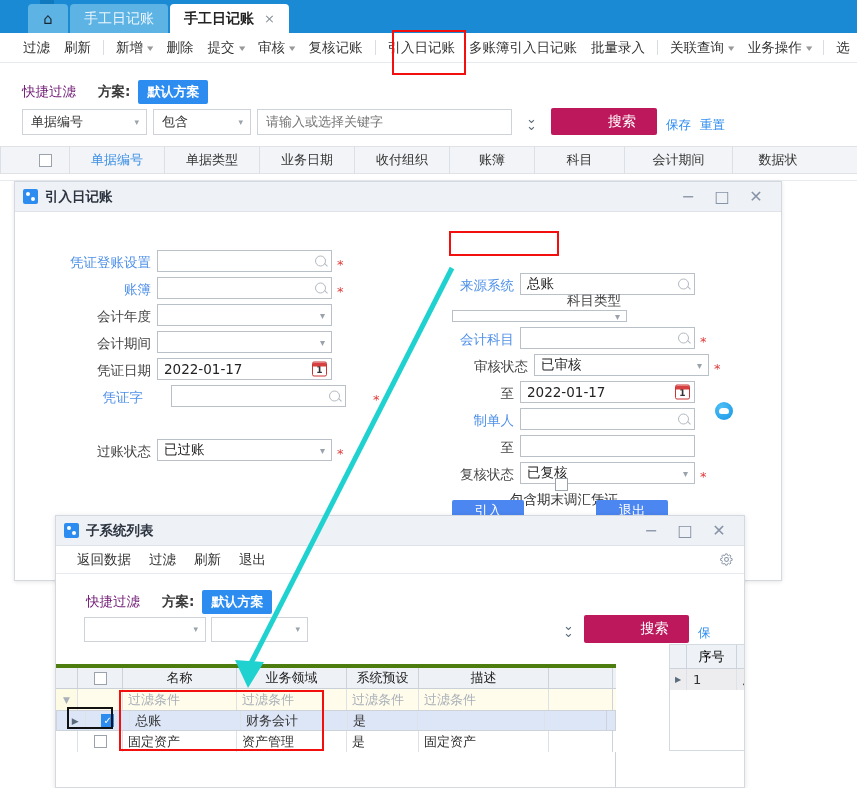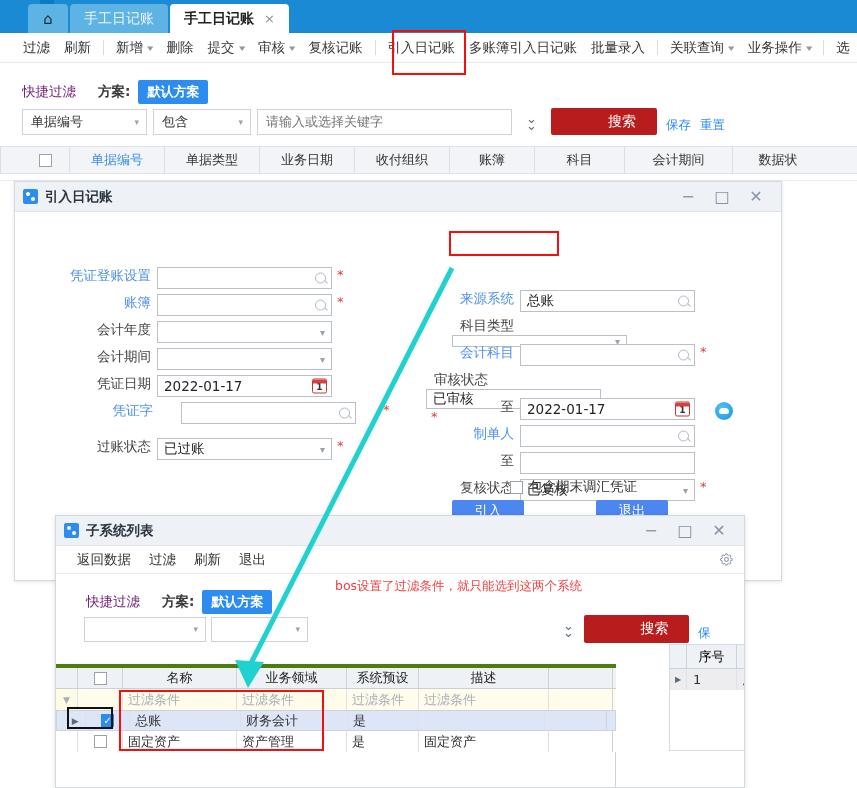--- a/index.html
+++ b/index.html
@@ -59,21 +59,21 @@
     display:flex; align-items:center; padding:0 8px; position:relative;
   }
   .sel .arr { position:absolute; right:7px; top:50%; transform:translateY(-50%); font-size:9px; color:#9aa3ab; }
   .txtin {
     height:26px; border:1px solid #cdd3d9; background:#fff; font-size:13px; color:#b5bcc3;
     display:flex; align-items:center; padding:0 8px;
   }
   .dbl-chev { font-size:13px; color:#5a6b7a; margin:0 14px; line-height:8px; display:flex; flex-direction:column;}
   .dbl-chev span { display:block; height:7px; }
   .searchbtn {
-    width:106px; height:27px; background:#b91c1c; color:#fff; font-size:14px;
+    width:106px; height:27px; background:#be185d; color:#fff; font-size:14px;
     display:flex; align-items:center; justify-content:center; border-radius:2px;padding-left:36px;
   }
   .lnk { font-size:12.5px; color:#2d8cf0; margin-left:9px; align-self:flex-end; padding-bottom:1px;}
 
   
   .listhdr {
     position:absolute; left:0; top:146px; width:857px; height:28px;
     background:#f2f4f7; border-top:1px solid #dfe3e8; border-bottom:1px solid #dfe3e8;
     display:flex; align-items:center;
   }
@@ -104,21 +104,21 @@
     content:""; position:absolute; background:#fff; border-radius:50%;
   }
   .dlg-ico:before { width:4px; height:4px; left:3px; top:3px; }
   .dlg-ico:after { width:4px; height:4px; left:8px; top:8px; }
   .dlg-title .t { font-size:13.5px; color:#2c3440; font-weight:bold; }
   .wctrl { margin-left:auto; display:flex; align-items:center; gap:0px; }
   .wbtn { width:34px; height:28px; display:flex; align-items:center; justify-content:center; color:#8793a6; }
 
   
   .formzone { position:relative; width:100%; height:369px; }
-  .frow { position:absolute; display:flex; align-items:flex-start; height:30px;margin-top:25px; }
+  .frow { position:absolute; display:flex; align-items:flex-end; height:30px; }
   .flabel { font-size:13.5px; color:#444; text-align:right; padding-right:6px; white-space:nowrap; }
   .flabel.blue { color:#4f90e8; }
   .fctl {
     width:175px; height:22px; border:1px solid #b9c0c8; background:#fff;
     position:relative; display:flex; align-items:center; padding:0 6px;
     font-size:13.5px; color:#222;
   }
   .fctl .magnifier {
     position:absolute; right:5px; top:50%; transform:translateY(-50%);
     width:11px; height:11px; border:1.3px solid #b2b9c1; border-radius:50%;
@@ -139,21 +139,21 @@
   .cloudico {
     position:absolute; width:18px; height:18px; border-radius:50%;
     background:radial-gradient(circle at 35% 30%, #4ec0f5, #1795e8);
     display:flex; align-items:center; justify-content:center;
   }
   .cloudico:after {
     content:""; width:10px; height:6px; background:#fff; border-radius:5px 5px 3px 3px;
     box-shadow:0 0 0 0 #fff;
   }
 
-  .ckline { position:absolute; display:flex; align-items:center; font-size:13.5px; color:#333; }
+  .ckline { position:absolute; display:flex; align-items:center; font-size:13.5px; color:#333;flex-direction:column; }
   .ckbox { width:13px; height:13px; border:1px solid #9aa3ab; background:#fff; margin-right:6px; }
 
   .bigbtn {
     position:absolute; width:72px; height:22px; background:#4c86f1; color:#fff;
     font-size:13.5px; display:flex; align-items:center; justify-content:center; border-radius:2px;
   }
 
   
   .redbox-src {
     position:absolute; left:449px; top:231px; width:110px; height:25px;
@@ -384,29 +384,29 @@
             <span class="caret">▾</span>
           </span>
       </div>
       <div class="frow" style="left:42px; top:138px;">
         <span class="flabel" style="width:100px;">凭证日期</span>
         <span class="fctl">
             <span>2022-01-17</span>
             <span class="calico">1</span>
           </span>
       </div>
-      <div class="frow" style="left:44px; top:165px;gap:22px;">
+      <div class="frow" style="left:34px; top:165px;gap:22px;">
         <span class="flabel blue" style="width:100px;">凭证字</span>
         <span class="fctl">
             <span></span>
             <span class="magnifier"></span>
           </span>
         <span class="req">*</span>
       </div>
-      <div class="frow" style="left:42px; top:201px;">
+      <div class="frow" style="left:42px; top:219px;">
         <span class="flabel" style="width:100px;">过账状态</span>
         <span class="fctl">
             <span>已过账</span>
             <span class="caret">▾</span>
           </span>
         <span class="req">*</span>
       </div>
 
       <div class="frow" style="left:437px; top:53px;">
         <span class="flabel blue" style="width:68px;">来源系统</span>
@@ -423,21 +423,21 @@
           </span>
       </div>
       <div class="frow" style="left:437px; top:107px;">
         <span class="flabel blue" style="width:68px;">会计科目</span>
         <span class="fctl">
             <span></span>
             <span class="magnifier"></span>
           </span>
         <span class="req">*</span>
       </div>
-      <div class="frow" style="left:411px; top:134px;flex-direction:column;">
+      <div class="frow" style="left:451px; top:134px;">
         <span class="flabel" style="width:68px;">审核状态</span>
         <span class="fctl">
             <span>已审核</span>
             <span class="caret">▾</span>
           </span>
         <span class="req">*</span>
       </div>
       <div class="frow" style="left:437px; top:161px;">
         <span class="flabel" style="width:68px;">至</span>
         <span class="fctl">
@@ -583,21 +583,20 @@
         <div class="rp-row">
           <div class="rc k0">▶</div>
           <div class="rc k1">1</div>
           <div class="rc k2">总账</div>
         </div>
         <div style="height:60px; background:#fff;"></div>
       </div>
     </div>
   </div>
 
-  <div class="annot-red">bos设置了过滤条件，就只能选到这两个系统</div>
   <div class="selbox-black"></div>
   <div class="redbox-grid"></div>
 
   <svg class="teal-svg">
     <line x1="452" y1="268" x2="250" y2="665" stroke="#1fd2cf" stroke-width="5"></line>
     <polygon points="248,688 235,660 264,662" fill="#1fd2cf"></polygon>
   </svg>
 
 </div>
 

